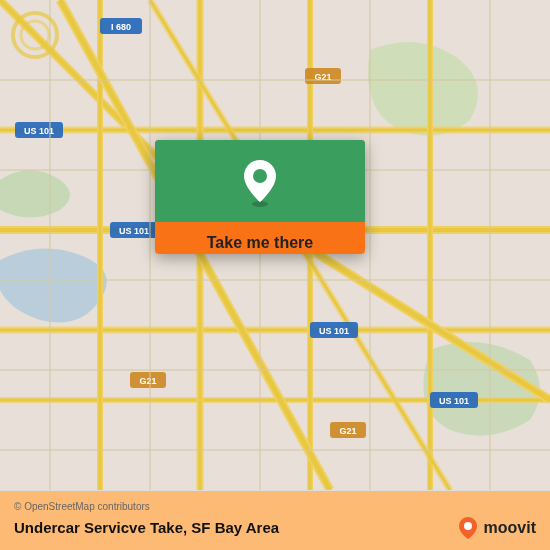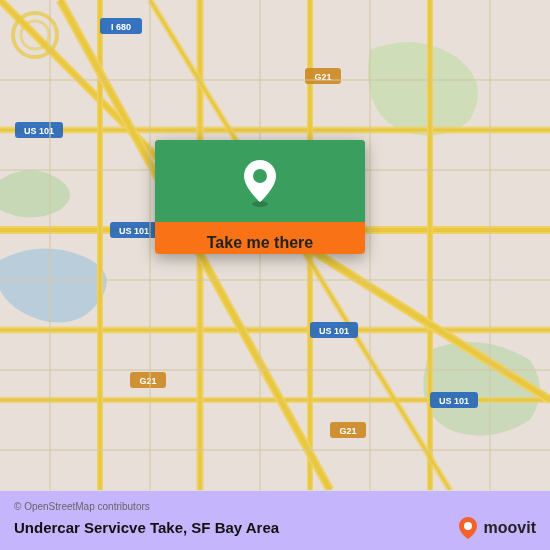--- a/index.html
+++ b/index.html
@@ -59,21 +59,21 @@
       font-size: 16px;
       font-weight: 600;
       color: #222;
       padding: 0;
     }
 
     
     #bottom-bar {
       width: 550px;
       height: 60px;
-      background: #c4b5fd;
+      background: #fdba74;
       border-top: 1px solid #ddd;
       display: flex;
       flex-direction: column;
       justify-content: center;
       padding: 6px 14px;
     }
 
     #attribution {
       font-size: 10px;
       color: #666;

